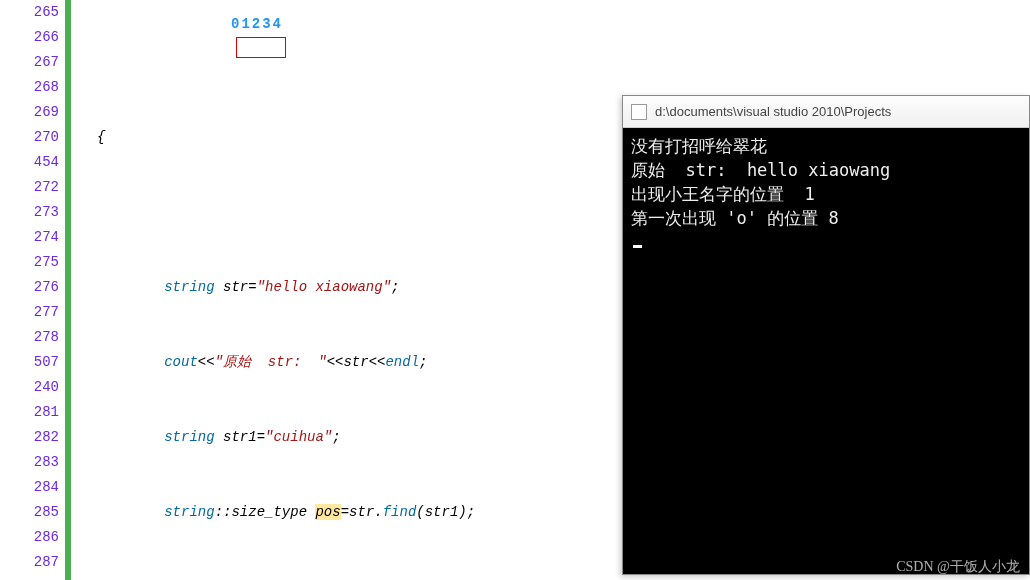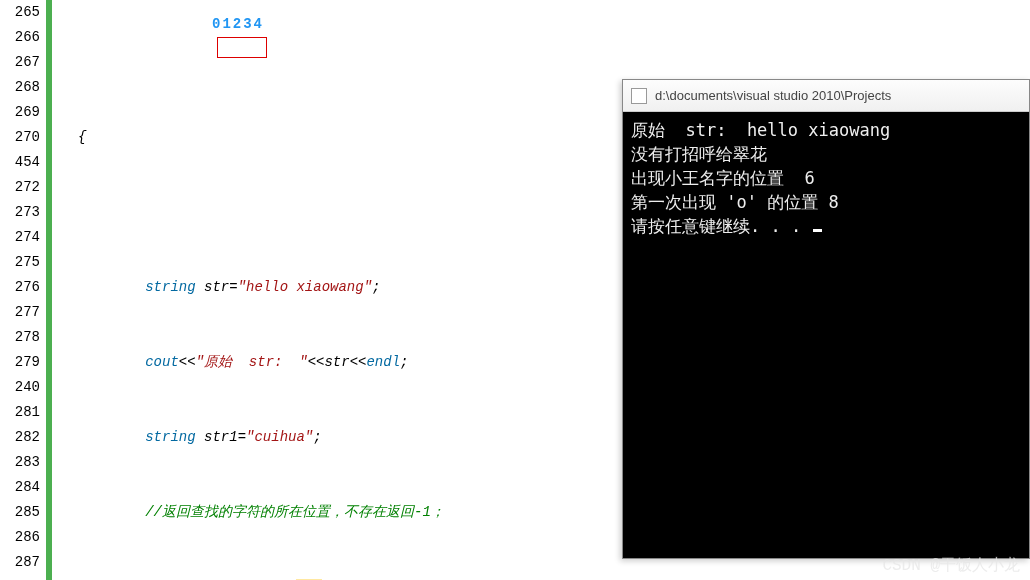--- a/index.html
+++ b/index.html
@@ -14,25 +14,25 @@
 }
 .editor {
   position: absolute;
   left: 0;
   top: 0;
   width: 1030px;
   height: 580px;
   display: flex;
 }
 .gutter {
-  width: 46px;
+  width: 65px;
   background: #fff;
   text-align: right;
   padding-right: 6px;
-  color: #000000;
+  color: #6d28d9;
   font-size: 14px;
   line-height: 25px;
   user-select: none;
 }
 .gutter div { height: 25px; }
 .change-bar {
   width: 6px;
   background: #4caf50;
 }
 .code {
@@ -58,21 +58,21 @@
 }
 .redbox {
   position: absolute;
   border: 1px solid #d00;
   background: transparent;
   pointer-events: none;
 }
 .console-window {
   position: absolute;
   left: 622px;
-  top: 79px;
+  top: 95px;
   width: 408px;
   height: 480px;
   border: 1px solid #888;
   background: #fff;
   box-shadow: -2px 2px 6px rgba(0,0,0,.2);
 }
 .console-title {
   height: 32px;
   display: flex;
   align-items: center;
@@ -106,22 +106,22 @@
   height: 3px;
   background: #fff;
   vertical-align: baseline;
   margin-left: 2px;
 }
 .watermark {
   position: absolute;
   right: 10px;
   bottom: 4px;
   color: rgba(230,230,230,.75);
-  font-family: Liberation Mono, monospace;
-  font-size: 16px;
+  font-family: Liberation Serif, serif;
+  font-size: 14px;
   font-style: normal;
   margin-top: 12px;
 }
 </style>
 </head>
 <body>
 
 <div class="editor">
   <div class="gutter">
     <div>265</div>
@@ -131,41 +131,40 @@
       <div>269</div>
       <div>270</div>
     <div>454</div>
       <div>272</div>
       <div>273</div>
     <div>274</div>
       <div>275</div>
       <div>276</div>
     <div>277</div>
       <div>278</div>
-      <div>279</div>
+      <div>507</div>
     <div>240</div>
       <div>281</div>
       <div>282</div>
     <div>283</div>
       <div>284</div>
       <div>285</div>
     <div>286</div>
       <div>287</div>
   </div>
   <div class="change-bar"></div>
   <div class="code">
     <div class="annotation" style="left:160px;top:12px">01234</div>
     <div class="redbox" style="left:165px;top:37px;width:50px;height:21px"></div>
 
     <div class="line"><span class="ident">{</span></div>
     <div class="line"></div>
     <div class="line">        <span class="kw">string</span><span class="ident"> str=</span><span class="str">"hello xiaowang"</span><span class="ident">;</span></div>
     <div class="line">        <span class="kw">cout</span><span class="ident">&lt;&lt;</span><span class="str">"原始  str:  "</span><span class="ident">&lt;&lt;str&lt;&lt;</span><span class="kw">endl</span><span class="ident">;</span></div>
     <div class="line">        <span class="kw">string</span><span class="ident"> str1=</span><span class="str">"cuihua"</span><span class="ident">;</span></div>
-    <div class="line">        <span class="comment">//返回查找的字符的所在位置，不存在返回-1；</span></div>
     <div class="line">        <span class="kw">string</span><span class="ident">::size_type </span><span class="hl">pos</span><span class="ident">=str.</span><span class="kw">find</span><span class="ident">(str1);</span></div>
     
     
     
     
     
     
     
     
     
@@ -178,21 +177,21 @@
     
   </div>
 </div>
 
 <div class="console-window">
   <div class="console-title">
     <span class="ico"></span>
     <span>d:\documents\visual studio 2010\Projects</span>
   </div>
   <div class="console-body">
+    <div class="row">没有打招呼给翠花</div>
     <div class="row">原始  str:  hello xiaowang</div>
-    <div class="row">没有打招呼给翠花</div>
-    <div class="row">出现小王名字的位置  6</div>
+    <div class="row">出现小王名字的位置  1</div>
     <div class="row">第一次出现 'o' 的位置 8</div>
-    <div class="row"><span>请按任意键继续. . . </span><span class="cursor"></span></div>
+    <div class="row"><span class="cursor"></span></div>
   </div>
 </div>
 
 <div class="watermark">CSDN @干饭人小龙</div>
 
 </body></html>

